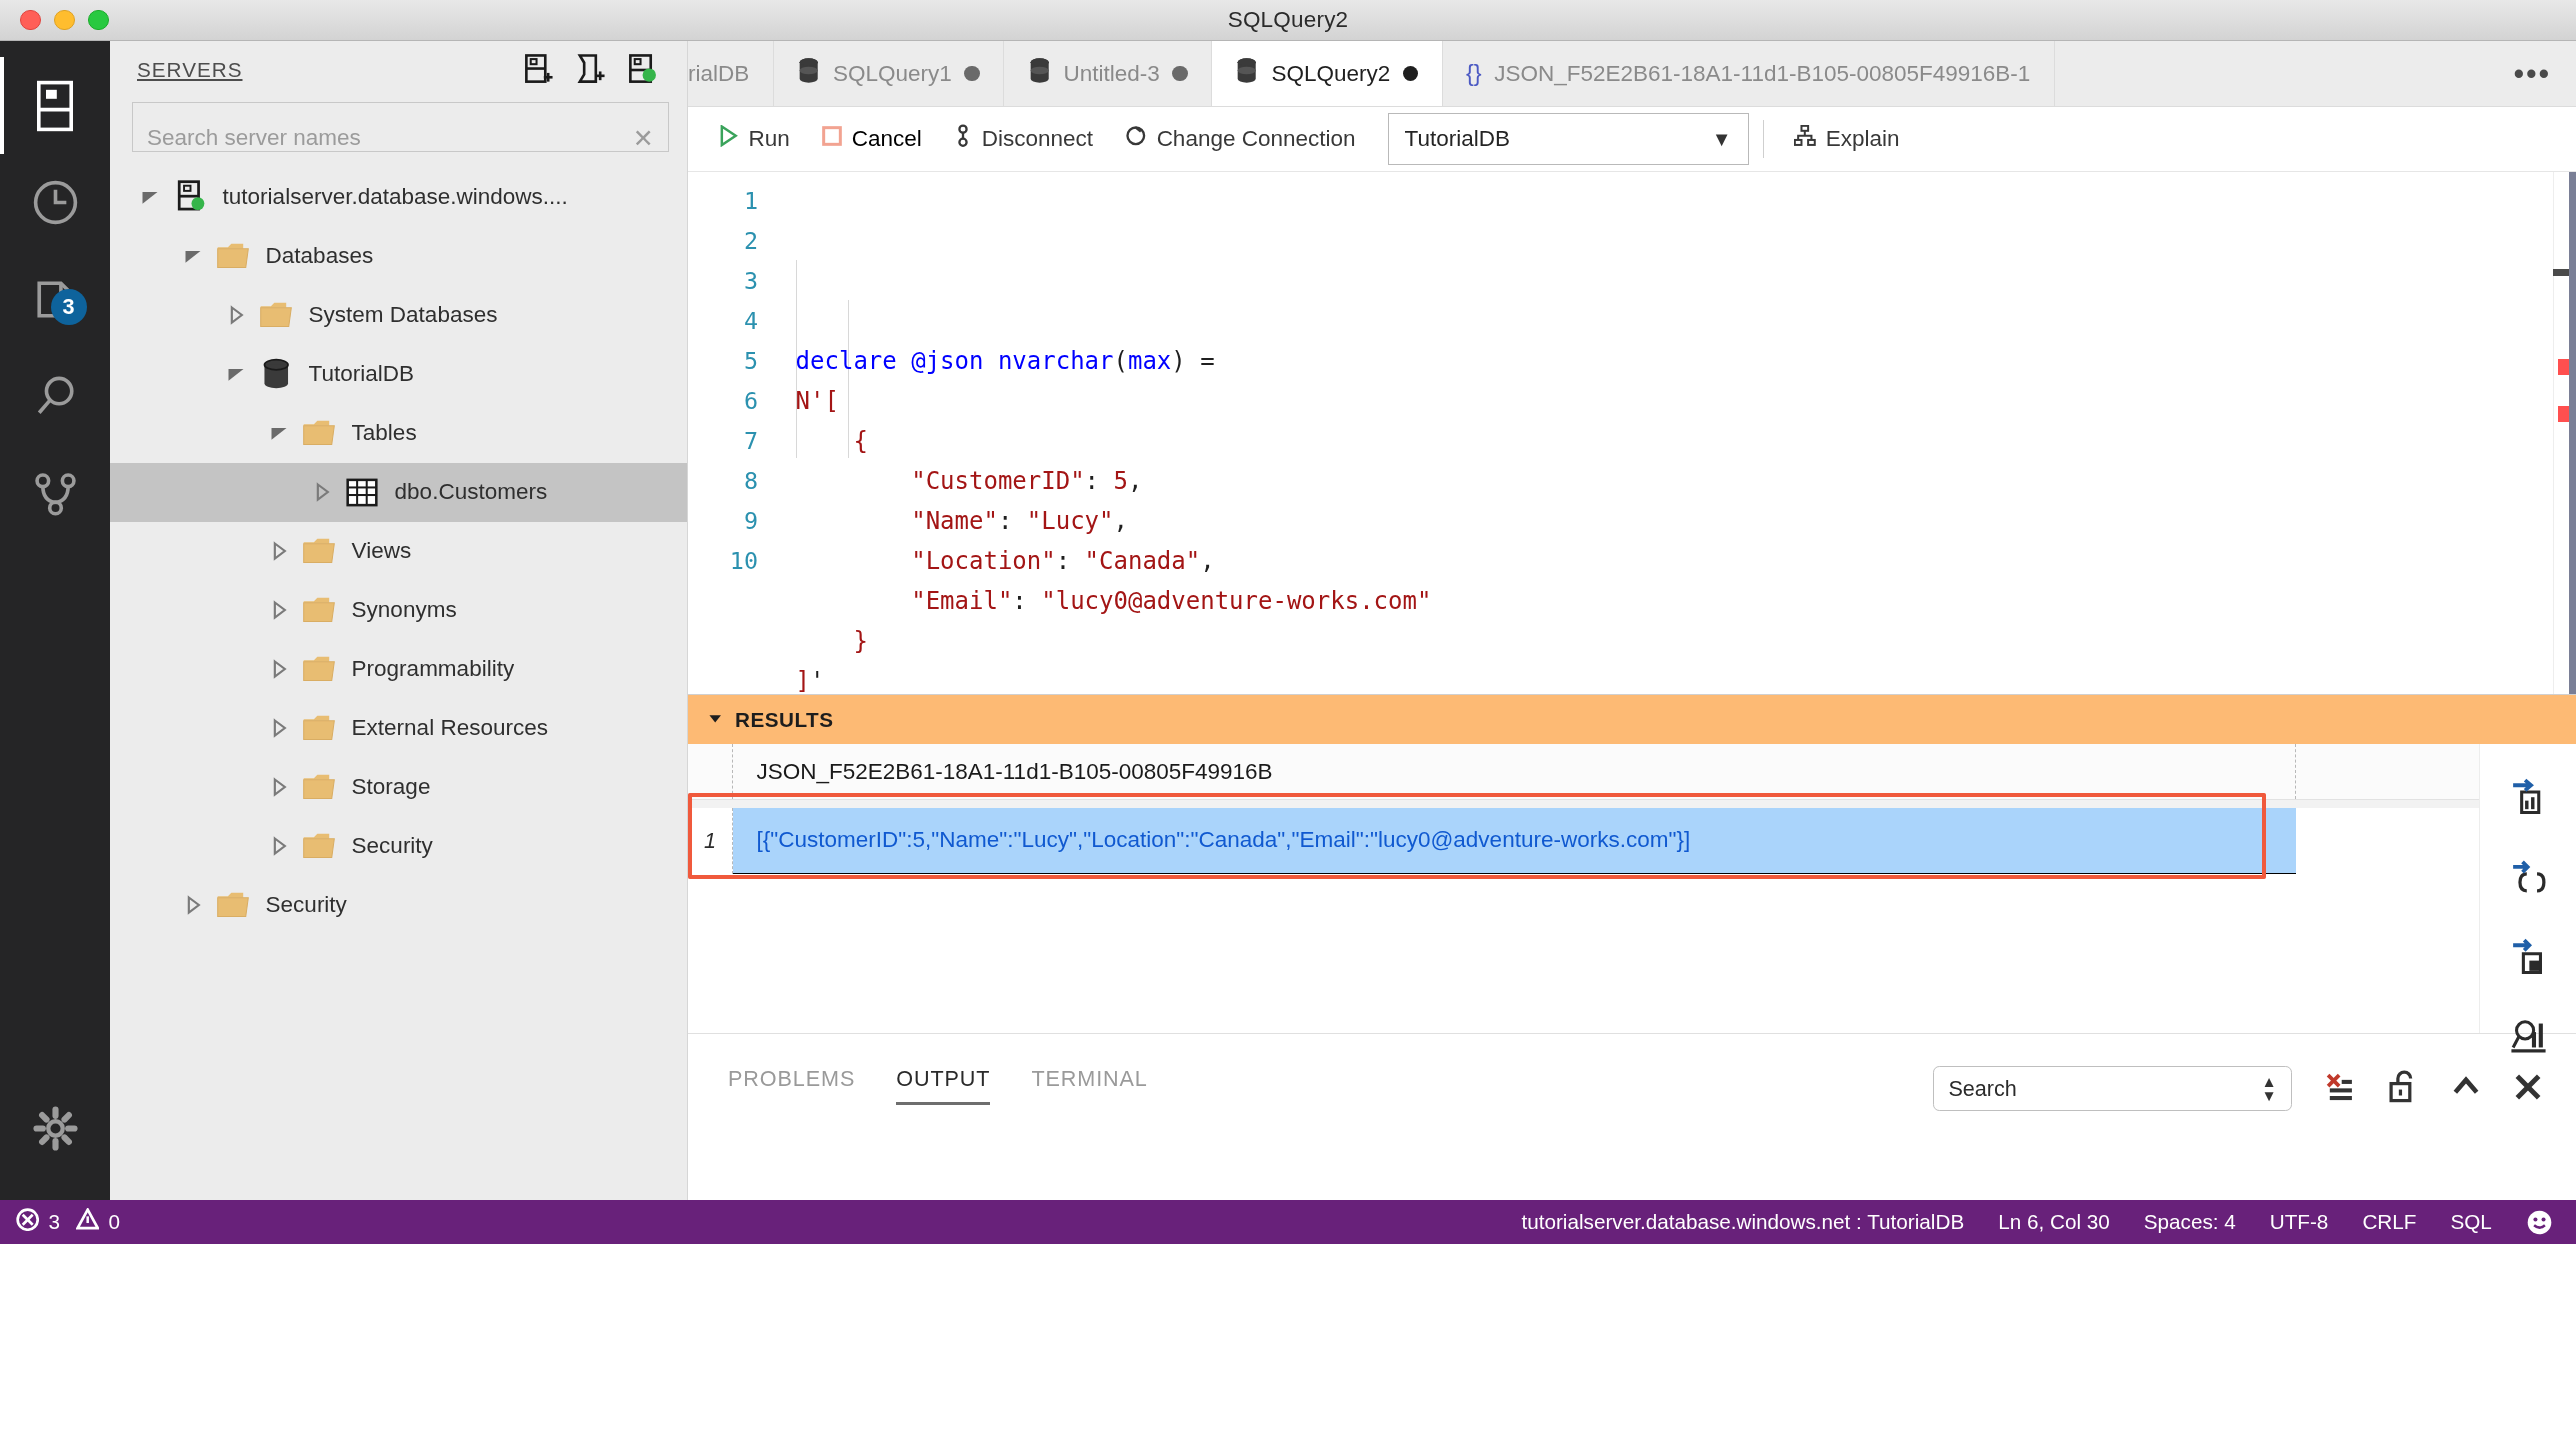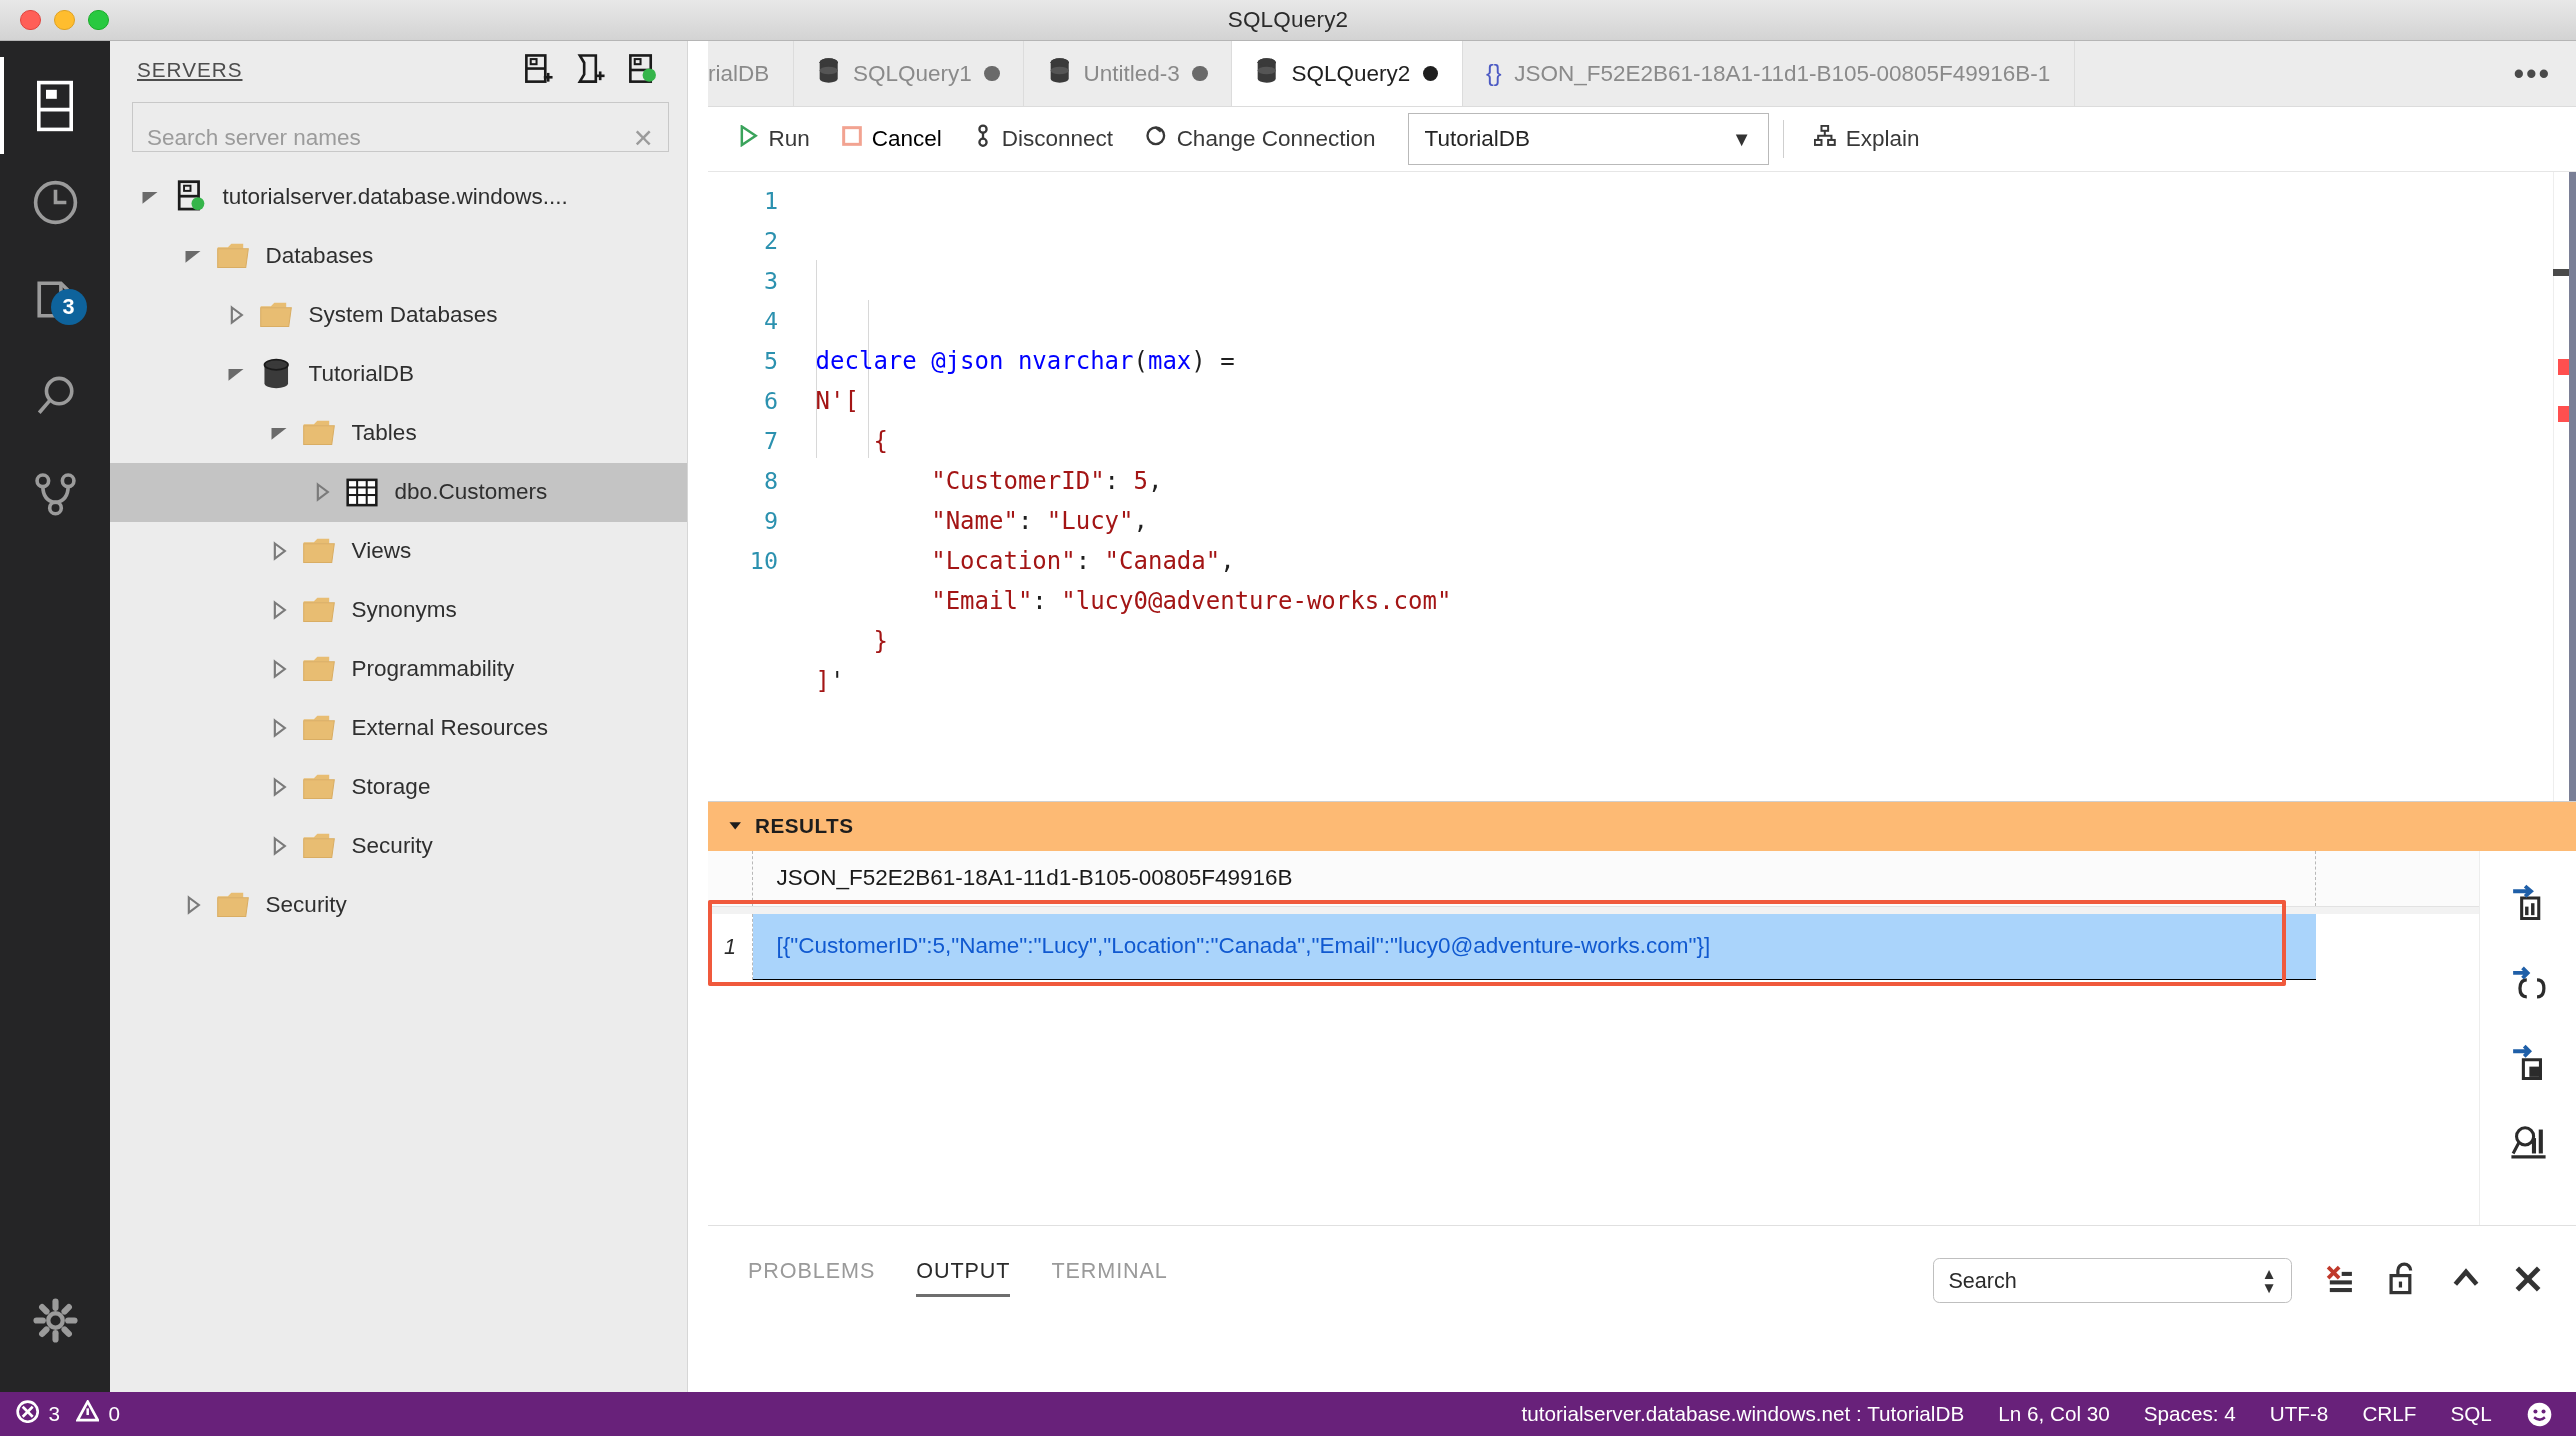--- a/index.html
+++ b/index.html
@@ -2,21 +2,21 @@
 <html style="font-size:14.4px"><head>
 <meta charset="utf-8">
 <style>
   * { box-sizing: border-box; margin: 0; padding: 0; }
   html, body {
     width: 2576px; height: 1450px;
     font-family: "Liberation Sans", sans-serif;
     background: #ffffff;
     overflow: hidden;
   }
-  .app { position: relative; width: 2576px; height: 1436px; display: flex; flex-direction: column; }
+  .app { position: relative; width: 2576px; height: 1244px; display: flex; flex-direction: column; }
 
   
   .titlebar {
     height: 41px; flex: 0 0 41px;
     background: linear-gradient(#e8e8e8, #d3d3d3);
     border-bottom: 0.9px solid #b5b5b5;
     display: flex; align-items: center; position: relative;
   }
   .traffic { display: flex; gap: 13.5px; padding-left: 20px; }
   .dot { width: 20.7px; height: 20.7px; border-radius: 50%; display:block; }
@@ -84,21 +84,21 @@
   .tree-row.selected { background: #c4c4c4; }
   .twisty {
     width: 40px; flex: 0 0 40px; display: flex; align-items: center; justify-content: center;
     font-size: 0; color: #6a6a6a;
   }
   .twisty svg { display: block; }
   .t-icon { width: 40px; flex: 0 0 40px; display: flex; align-items: center; justify-content: center; }
   .t-label { padding-left: 12.6px; overflow: hidden; text-overflow: ellipsis; }
 
   
-  .main { flex: 1 1 auto; min-width: 0; display: flex; flex-direction: column; background: #fff; padding-left: 20px; }
+  .main { flex: 1 1 auto; min-width: 0; display: flex; flex-direction: column; background: #fff; }
 
   
   .tabbar {
     height: 66px; flex: 0 0 66px; background: #ececec; display: flex; align-items: stretch;
     border-bottom: 0.9px solid #dcdcdc;
   }
   .tab {
     display: flex; align-items: center; gap: 12.6px; padding: 0 23.4px;
     border-right: 0.9px solid #dcdcdc; font-size: 22.5px; color: #8a8a8a;
     cursor: pointer; white-space: nowrap; position: relative;

